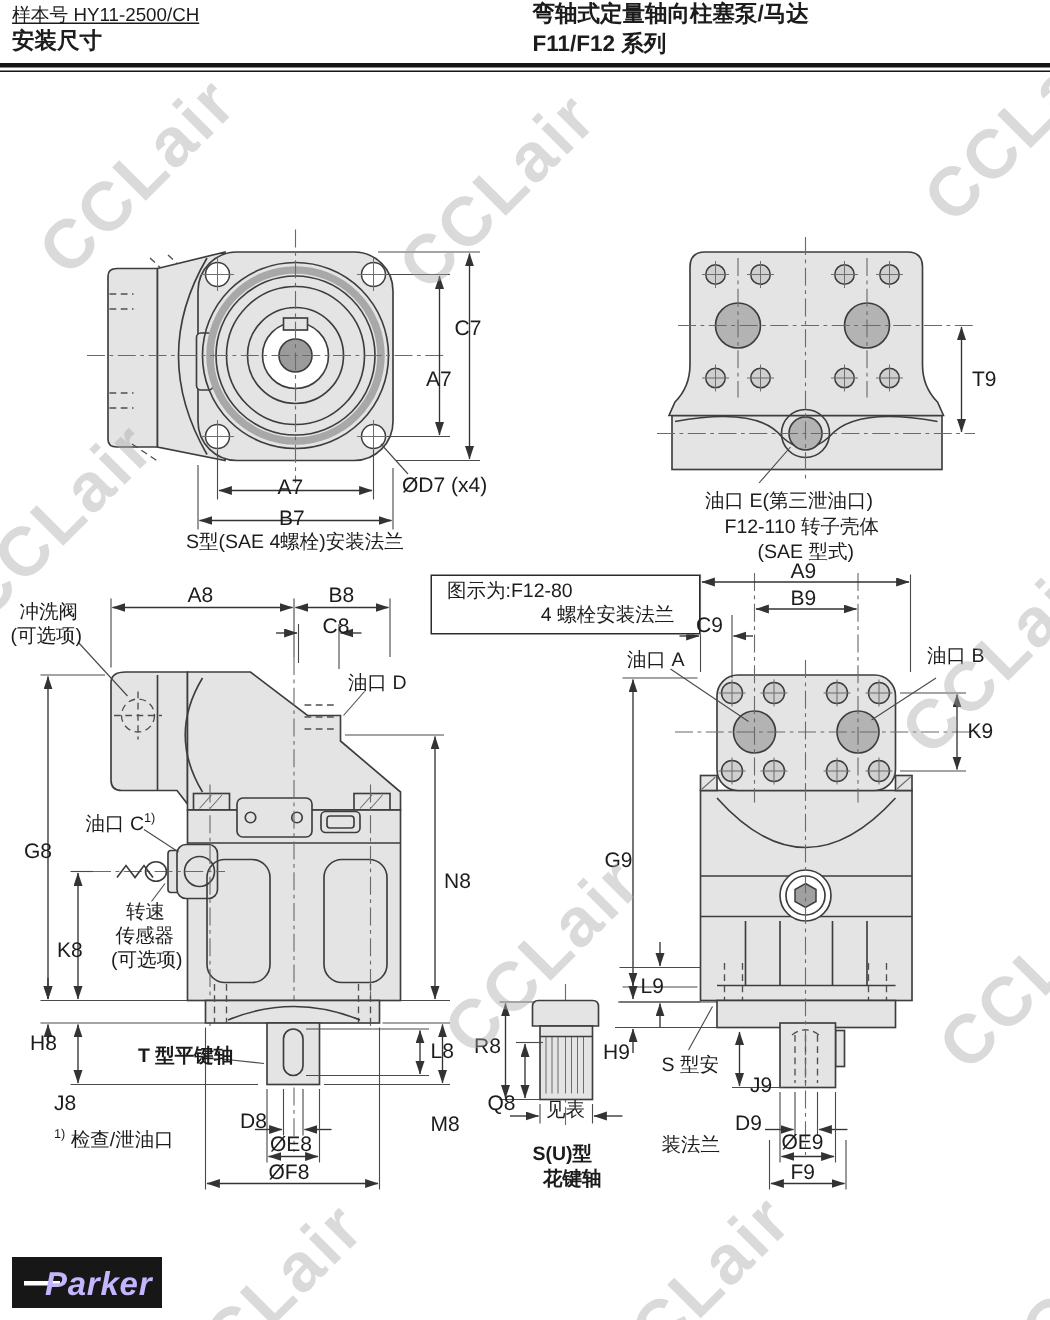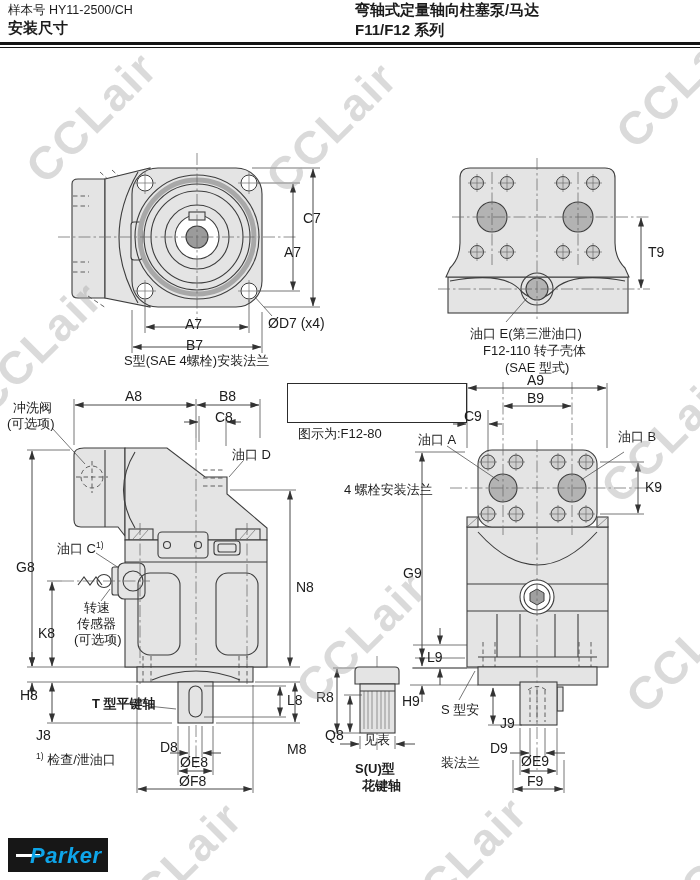--- a/index.html
+++ b/index.html
@@ -1,33 +1,33 @@
 <!DOCTYPE html>
 <html><head>
 <meta charset="utf-8">
 <style>
   html,body{margin:0;padding:0;background:#fff;}
   #page{position:relative;width:700px;height:880px;background:#ffffff;overflow:hidden;
         font-family:"Liberation Sans",sans-serif;color:#1c1c1c;}
   svg{position:absolute;left:0;top:0;z-index:1;}
   .lbl{position:absolute;font-size:14px;line-height:1.05;white-space:nowrap;z-index:3;}
   .cjk{font-size:13px;}
-  .sm{font-size:12.5px;}
+  .sm{font-size:12.5px;text-decoration:underline;}
   .b{font-weight:bold;}
   sup{font-size:8.5px;vertical-align:super;line-height:0;}
   .rule{position:absolute;left:0;top:42px;width:700px;height:2px;
         border-top:3px solid #151515;border-bottom:1.5px solid #151515;z-index:3;}
   .notebox{position:absolute;left:287px;top:383px;width:168px;height:36px;
         border:1.5px solid #2c2c2c;background:#fff;z-index:3;padding:2px 0 0 10px;}
-  .notebox div{font-size:13px;line-height:16px;margin-top:40px;}
-  .notebox .l2{padding-left:46px;}
+  .notebox div{font-size:13px;line-height:16px;}
+  .notebox .l2{padding-left:46px;text-align:center;}
   .wm{position:absolute;z-index:4;font-weight:bold;font-size:46px;letter-spacing:2px;
       color:rgba(168,168,168,0.42);transform:rotate(-45deg);pointer-events:none;}
   .logo{position:absolute;left:8px;top:838px;width:100px;height:34px;background:#171717;z-index:3;}
-  .logo span{position:absolute;left:22px;top:5px;color:#0ea5e9;font-weight:bold;
+  .logo span{position:absolute;left:22px;top:5px;color:#c4b5fd;font-weight:bold;
       font-style:italic;font-size:22px;letter-spacing:0.5px;}
   .logo i{position:absolute;left:8px;top:16px;width:24px;height:3px;background:#fff;}
 </style>
 </head>
 <body>
 
 <div id="page">
 
   <div class="wm" style="left:10px;top:90px">CCLair</div>
   <div class="wm" style="left:250px;top:100px">CCLair</div>

